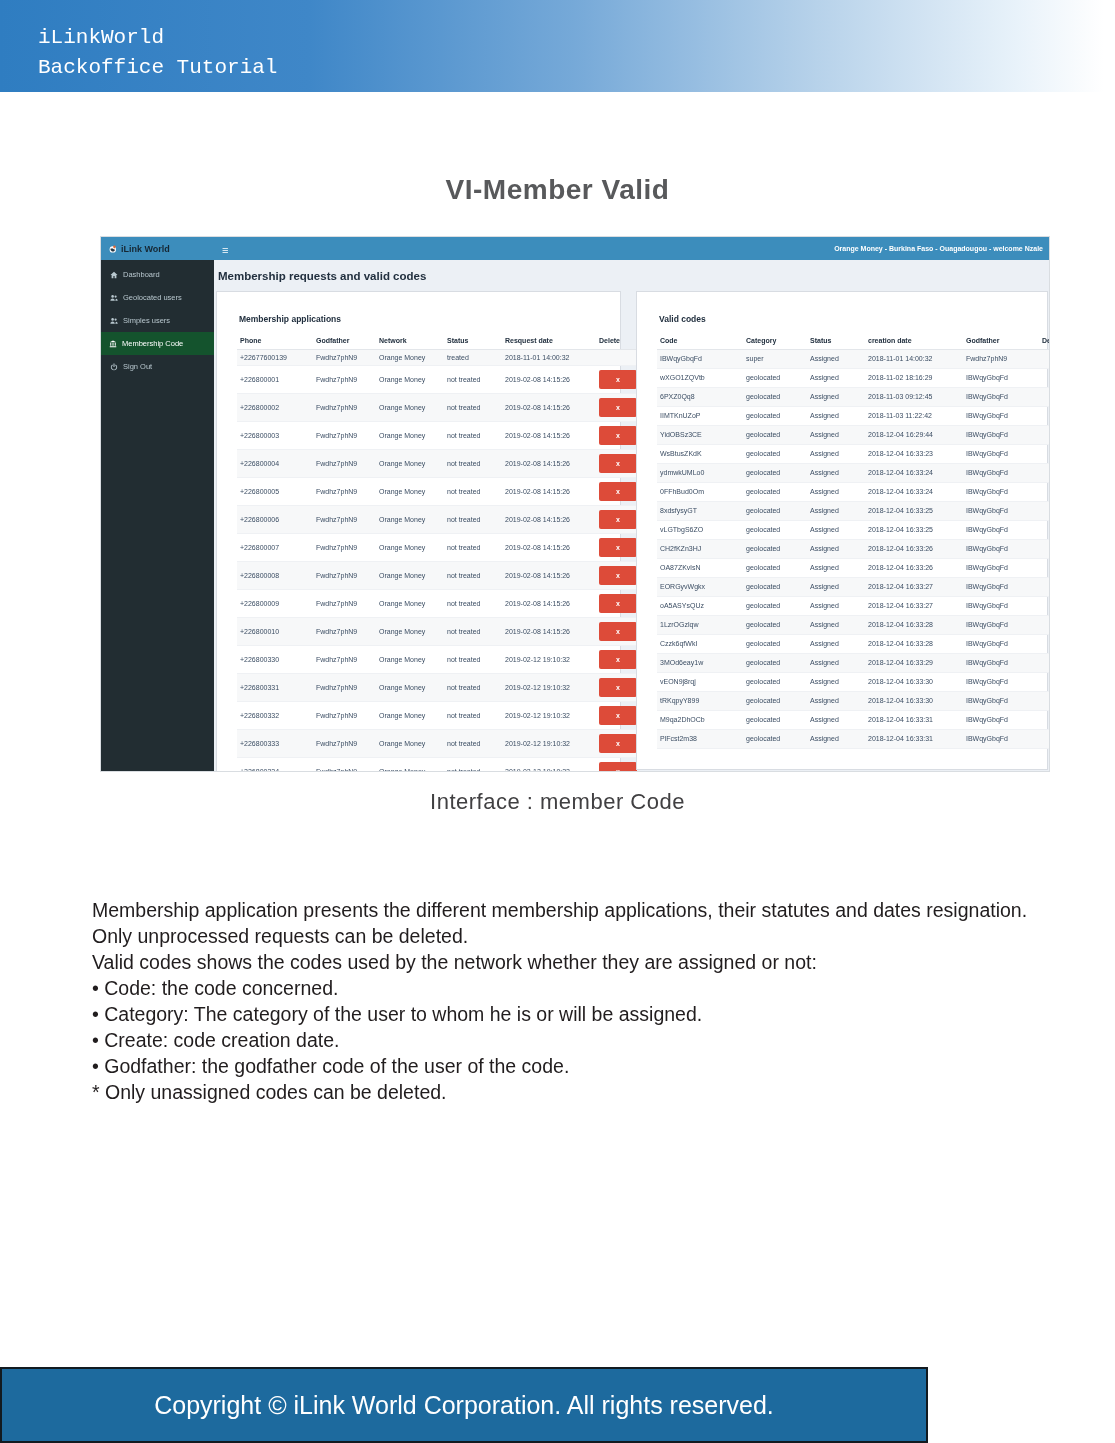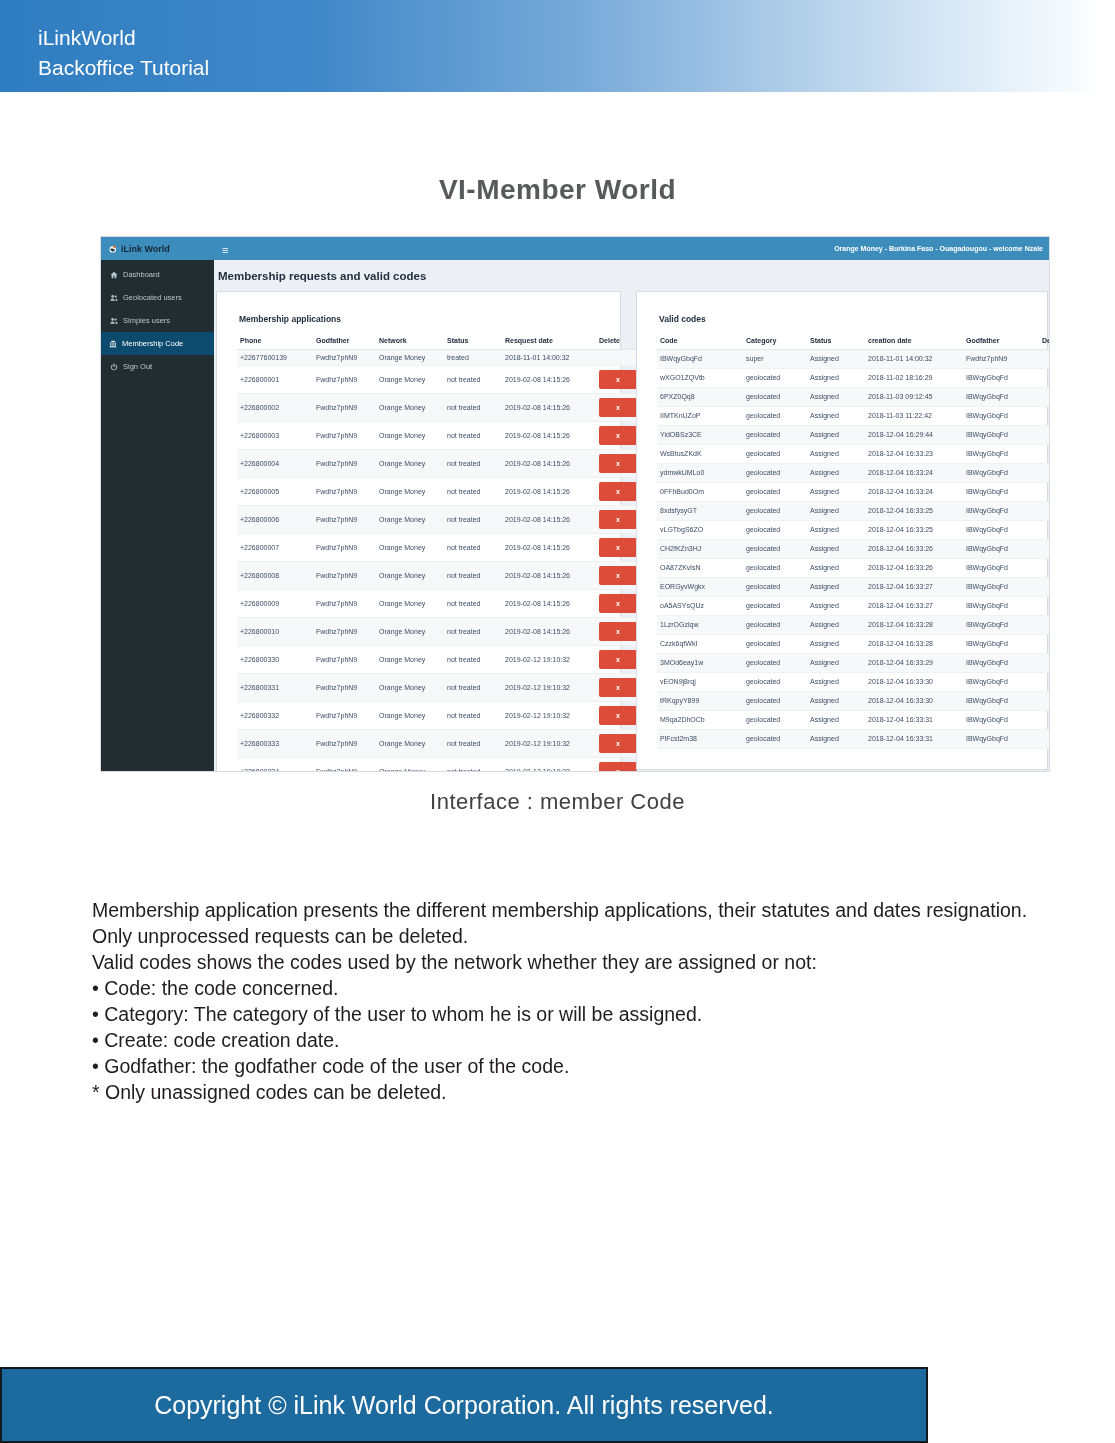--- a/index.html
+++ b/index.html
@@ -4,21 +4,21 @@
 <style>
   html,body{margin:0;padding:0;}
   body{
     width:1115px;height:1443px;position:relative;background:#ffffff;
     font-family:"Liberation Sans", sans-serif;
   }
   
   .banner{
     position:absolute;top:0;left:0;width:1104px;height:92px;box-sizing:border-box;
     background:linear-gradient(to right,#2f7dc1 0%,#3f87c8 28%,#76a9d8 52%,#b7d2ea 74%,#e8f2fa 92%,#ffffff 100%);
-    color:#ffffff;padding:23px 0 8px 38px;
+    color:#ffffff;padding:23px 0 8px 38px;font-family:Liberation Mono, monospace;
   }
   .banner-line{font-size:21px;line-height:30px;font-weight:400;}
   .doc-title{
     position:absolute;top:174px;left:0;width:100%;text-align:center;
     font-size:28px;font-weight:700;color:#58595b;letter-spacing:.5px;
   }
   
   .shot{
     position:absolute;left:100px;top:236px;width:950px;height:536px;box-sizing:border-box;
     background:#ecf0f5;overflow:hidden;border:1px solid #d9dde1;
@@ -26,21 +26,21 @@
   .navbar{display:flex;height:23px;background:#3c8dbc;}
   .brand{width:113px;flex-shrink:0;display:flex;align-items:center;gap:4px;padding-left:8px;box-sizing:border-box;}
   .brand-text{font-size:9px;font-weight:700;color:#162733;}
   .sidebar-toggle{display:flex;align-items:center;padding:0 8px;cursor:pointer;}
   .sidebar-toggle .bars::before{content:"\2261";color:#fff;font-size:11px;font-weight:700;}
   .topbar-right{margin-left:auto;display:flex;align-items:center;padding-right:6px;
     color:#fff;font-size:7px;font-weight:700;}
   .shot-body{display:flex;height:512px;}
   .sidebar{width:113px;flex-shrink:0;background:#222d32;padding-top:3px;}
   .side-item{display:flex;align-items:flex-end;gap:5px;padding:7px 9px;font-size:7.5px;color:#b8c7ce;cursor:pointer;}
-  .side-item.active{background:#0c4a6e;color:#ffffff;padding-left:8px;}
+  .side-item.active{background:#14532d;color:#ffffff;padding-left:8px;}
   .sicon{display:flex;}
   .sicon svg{width:8px;height:8px;fill:currentColor;display:block;}
   .content{flex:1;min-width:0;padding:6px 3px 0 2px;box-sizing:border-box;}
   .content-title{font-size:11.5px;font-weight:700;color:#22303f;margin:4px 0 9px 2px;}
   .panels{display:flex;gap:15px;align-items:flex-start;}
   .panel{background:#fff;border:1px solid #d8dce2;padding:20px;box-sizing:border-box;}
   .panel.apps{width:405px;}
   .panel.codes{width:412px;}
   .panel-title{font-size:8.5px;font-weight:700;color:#22303f;margin:2px 0 8px 2px;}
   table{border-collapse:collapse;table-layout:fixed;width:100%;}
@@ -82,21 +82,21 @@
   }
 </style>
 </head>
 <body>
 
 <div class="banner">
   <div class="banner-line">iLinkWorld</div>
   <div class="banner-line">Backoffice Tutorial</div>
 </div>
 
-<div class="doc-title">VI-Member World</div>
+<div class="doc-title">VI-Member Valid</div>
 
 <div class="shot">
   <div class="navbar">
     <div class="brand">
       <span class="sicon">
         <svg width="15" height="15" viewBox="0 0 20 20">
           <circle cx="9.5" cy="11" r="8" fill="#ffffff"></circle>
           <path d="M4.5 8.5c2.2 1.2 4-1 6 1s3.2 1 4.3 3c-1.2 3.6-5.8 5.4-8.6 2.6C3.6 12.5 3 10 4.5 8.5z" fill="#273744"></path>
           <circle cx="13.5" cy="4.3" r="3" fill="#e8642c"></circle>
           <path d="M13.5 9.6 11.4 5.6h4.2z" fill="#e8642c"></path>

